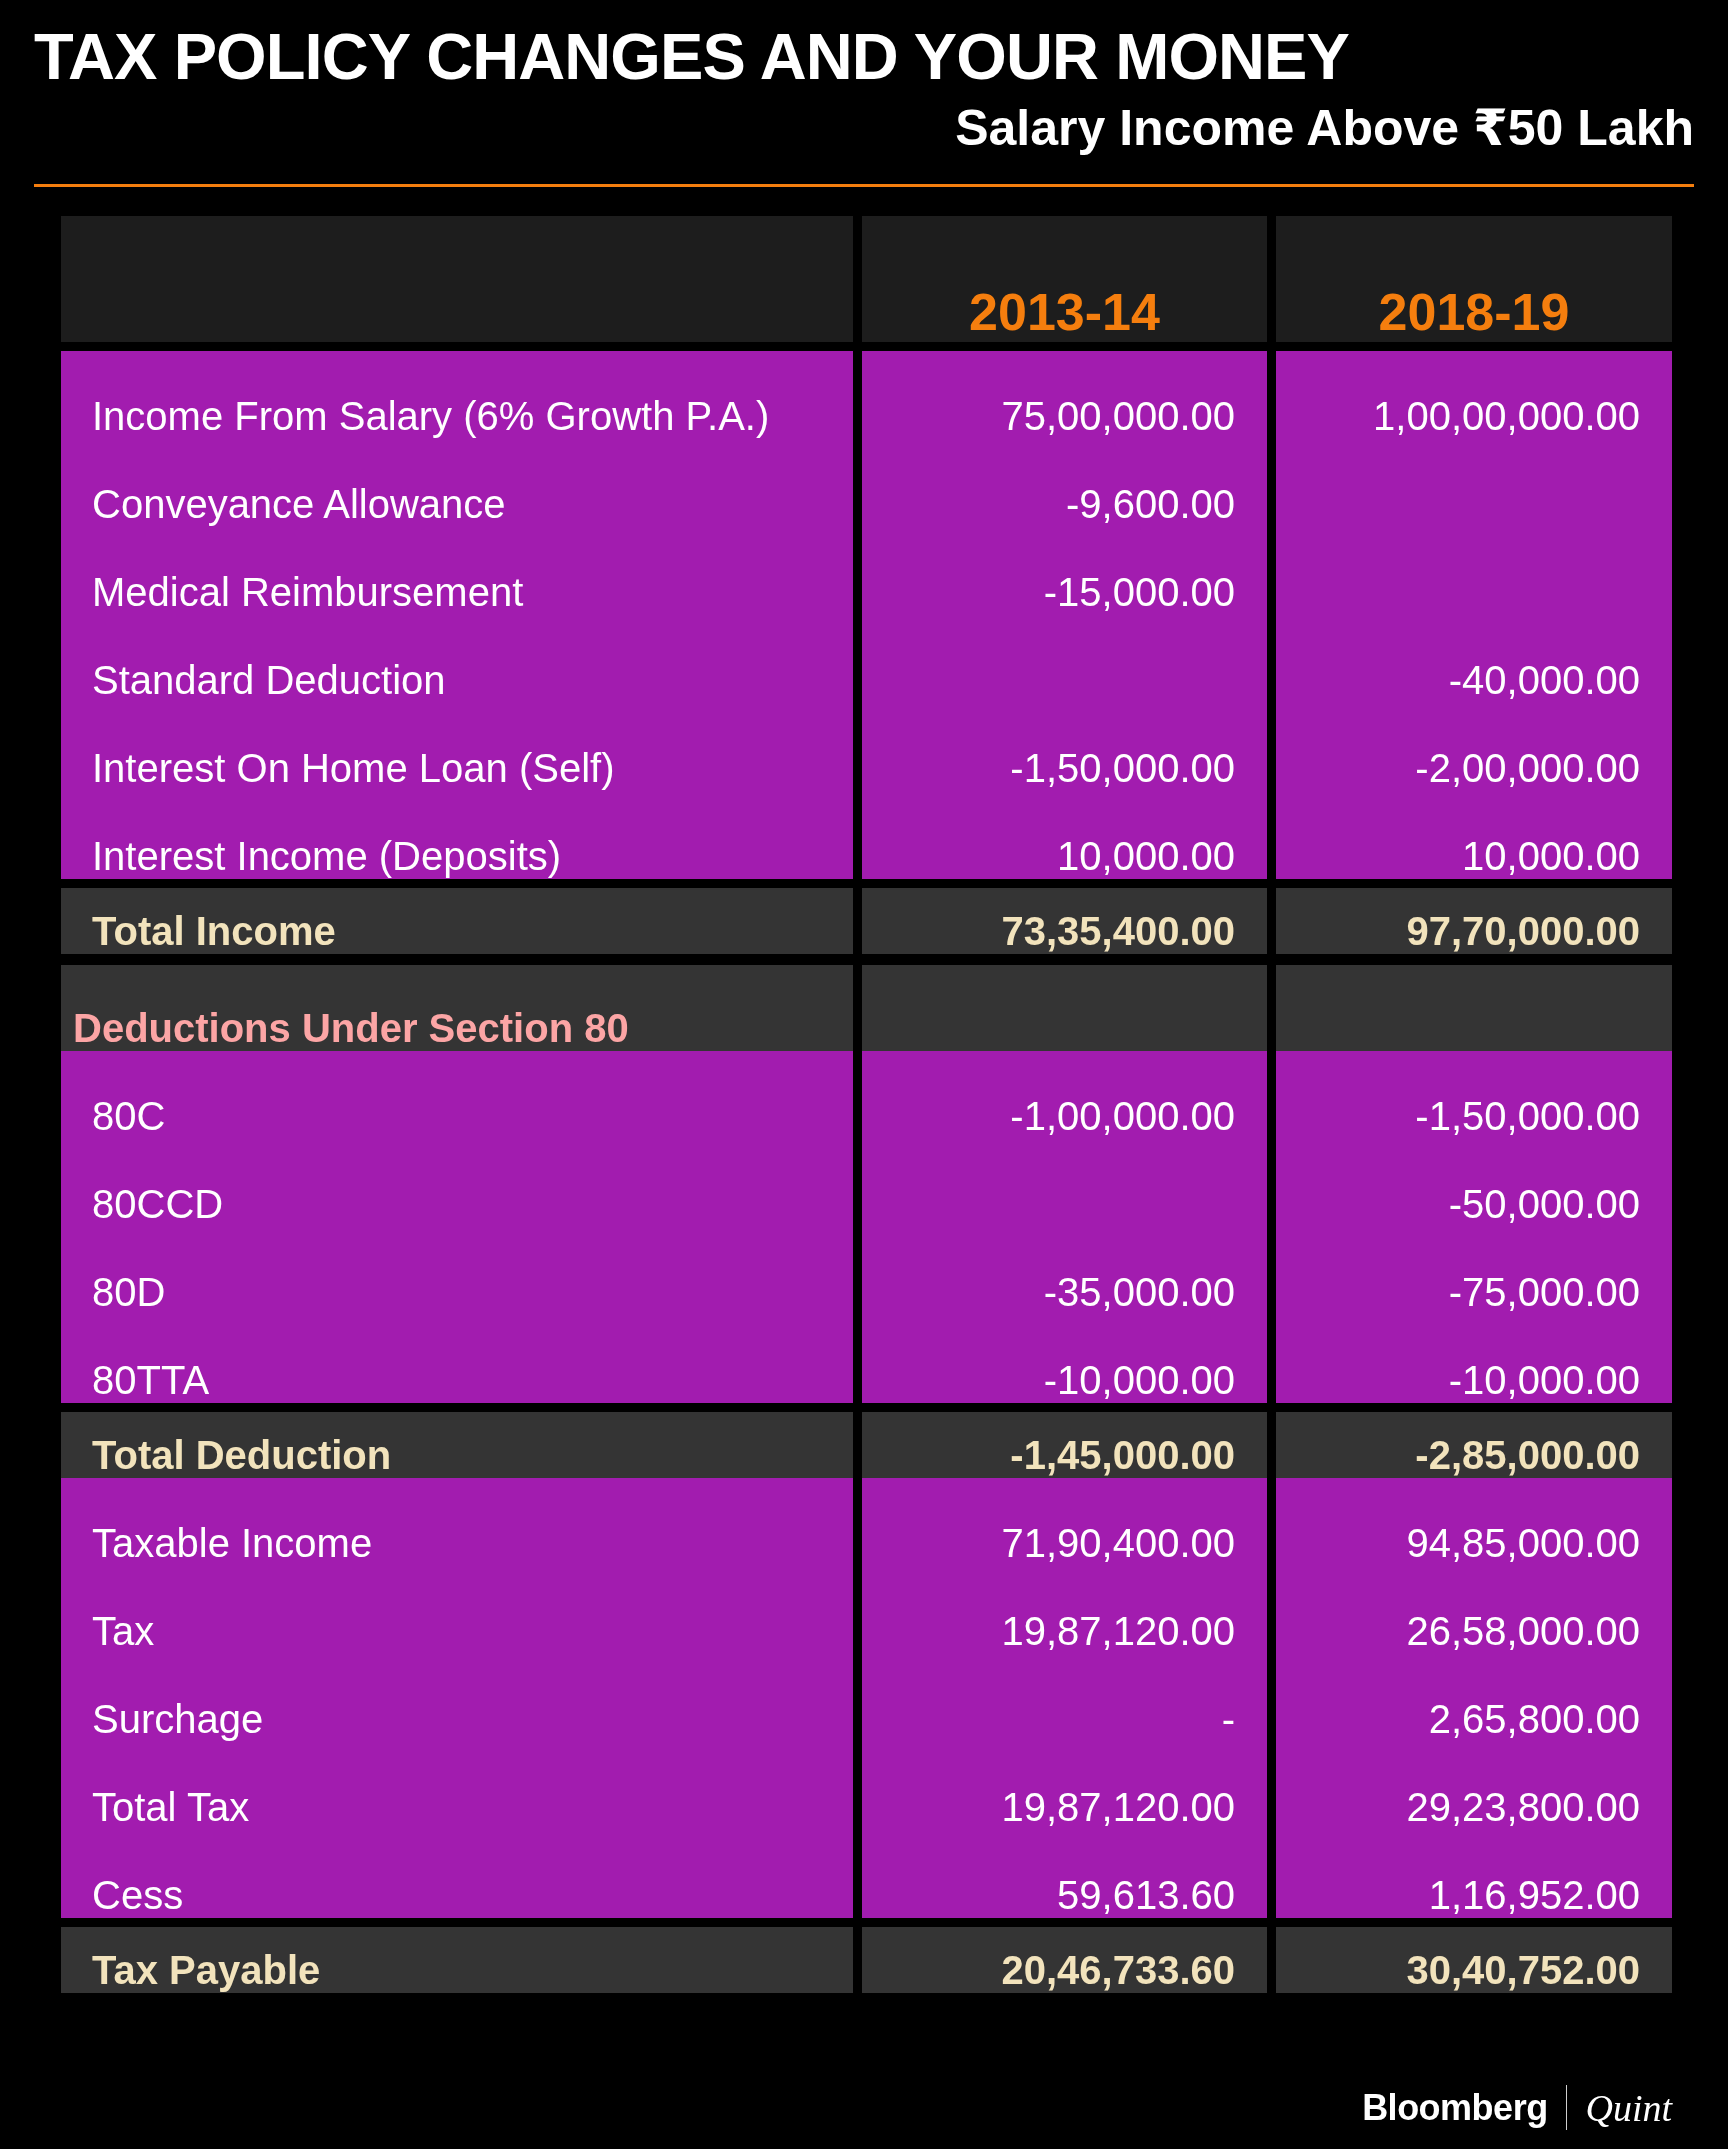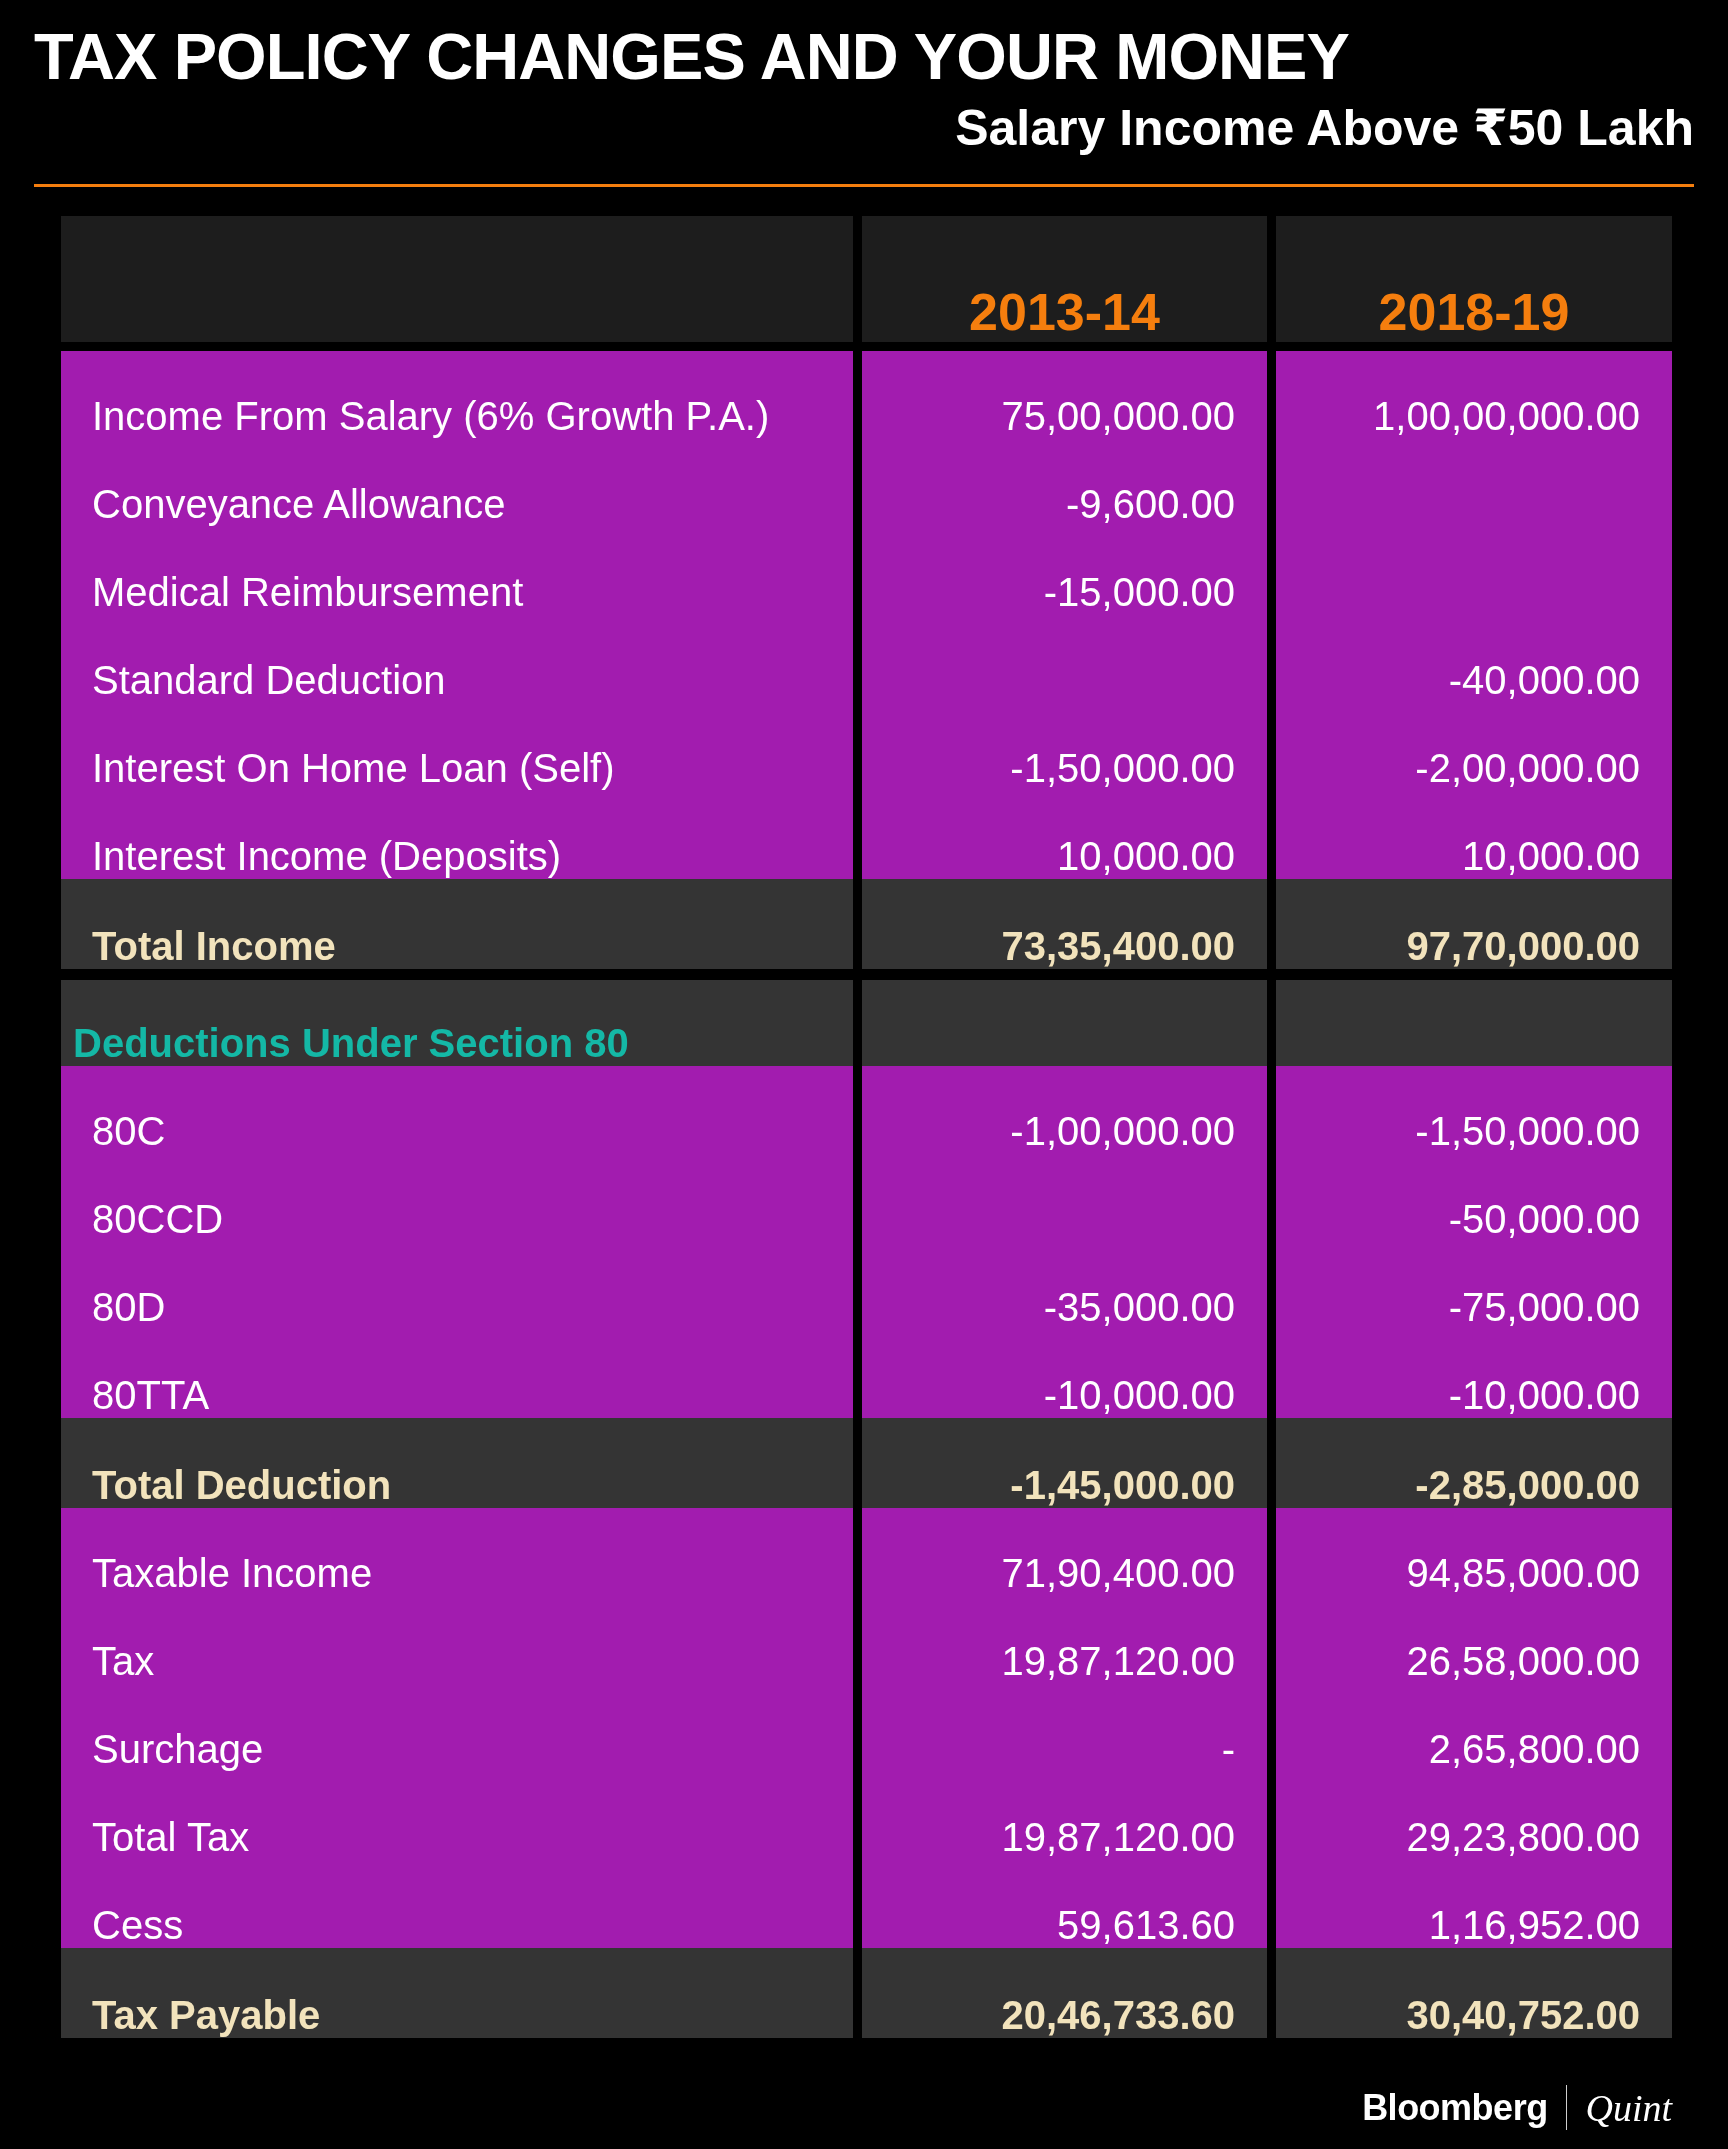--- a/index.html
+++ b/index.html
@@ -22,24 +22,24 @@
   .table { position:absolute; left:61px; top:216px; width:1611px; }
   .row { display:grid; grid-template-columns:792px 405px 396px; column-gap:9px; }
   .row > div { display:flex; align-items:flex-end; }
   .cell-label { justify-content:flex-start; padding-left:31px; }
   .cell-val   { justify-content:flex-end;  padding-right:32px; }
   .row-header { height:126px; margin-bottom:9px; }
   .row-header > div { background:#1D1D1D; justify-content:center; }
   .year { color:#F57E0E; font-size:52px; font-weight:700; letter-spacing:0px; }
   .normal { height:88px; font-size:40px; font-weight:400; }
   .normal > div { background:#a21caf; color:#FFFFFF; }
-  .total { height:90px; font-size:40px; font-weight:700; }
+  .total { height:66px; font-size:40px; font-weight:700; margin-top:9px; }
   .total > div { background:#343434; color:#F2E3BC; }
   .section { height:86px; font-size:40px; font-weight:700; margin-top:10.8px; }
-  .section > div { background:#343434; color:#14b8a6;padding-left:12px; }
+  .section > div { background:#343434; color:#fca5a5;padding-left:12px; }
   .gt { }
   .footer {
     position:absolute; top:2085px; right:56px;
     display:flex; align-items:center; gap:18px;
   }
   .brand-bloomberg { font-size:36px; font-weight:700; color:#fff; letter-spacing:-0.5px; }
   .footer-divider { width:1.8px; height:45px; background:#CFCFCF; }
   .brand-quint {
     font-family:"Liberation Serif", "DejaVu Serif", serif;
     font-style:italic; font-size:38px; color:#fff;

